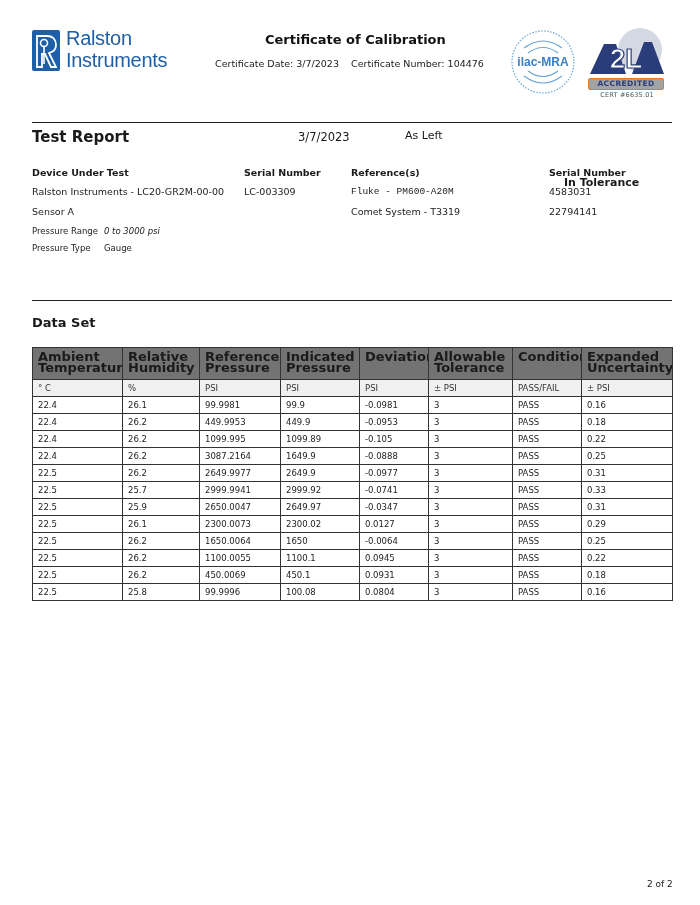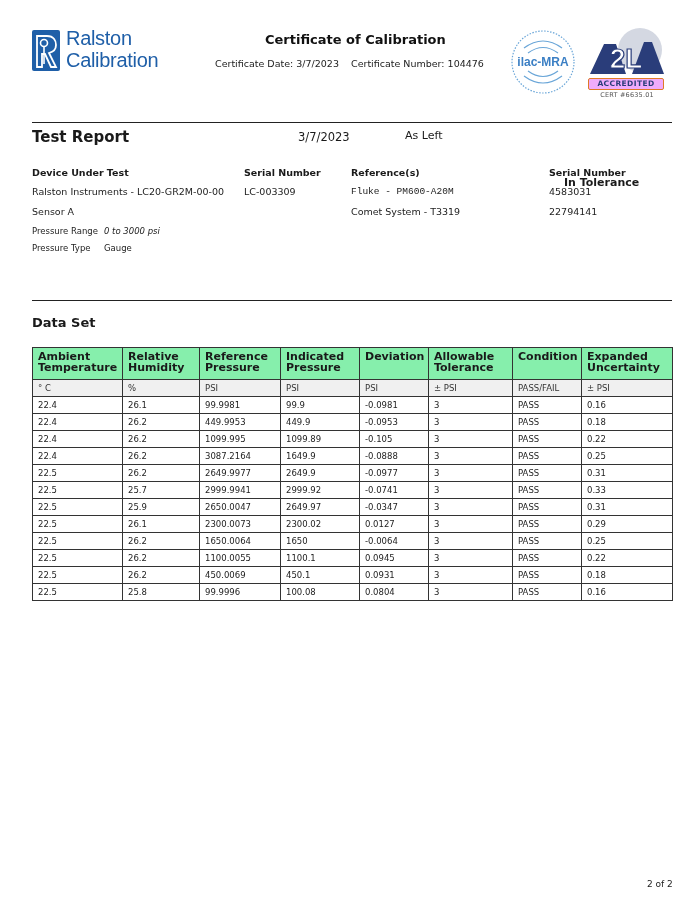--- a/index.html
+++ b/index.html
@@ -15,21 +15,21 @@
   .logo-box svg { display: block; }
   .brand { left: 66px; top: 27px; color: #1f5fa8; font-family: Liberation Sans, sans-serif; font-size: 20px; line-height: 22px; letter-spacing: -0.3px; }
   .cert-title { left: 265px; top: 32px; font-size: 13px; font-weight: bold; color: #111; }
   .cert-date { left: 215px; top: 58px; font-size: 9.5px; color: #222; }
   .cert-num { left: 351px; top: 58px; font-size: 9.5px; color: #222; }
 
   .ilac { left: 510px; top: 26px; width: 66px; height: 72px; }
   .a2la { left: 586px; top: 28px; width: 80px; height: 72px; }
   .accredited-tag {
     left: 588px; top: 78px; width: 74px; height: 10px; border: 1.5px solid #e07a26; border-radius: 2px;
-    background: #f0abfc; color: #2a3d7a; font-size: 7.5px; font-weight: bold; text-align: center; line-height: 10px; letter-spacing: 0.4px;
+    background: #a3a3a3; color: #2a3d7a; font-size: 7.5px; font-weight: bold; text-align: center; line-height: 10px; letter-spacing: 0.4px;
   }
   .cert-no { left: 590px; top: 91px; width: 74px; text-align: center; font-size: 6.5px; color: #555; letter-spacing: 0.2px; }
 
   .hr { height: 1px; background: #222; left: 32px; width: 640px; }
 
   .tr-title { left: 32px; top: 128px; font-size: 15px; font-weight: bold; }
   .tr-date { left: 298px; top: 130px; font-size: 11.5px; }
   .tr-asleft { left: 405px; top: 129px; font-size: 11px; }
   .tr-status { left: 564px; top: 129px; font-size: 11px; font-weight: bold; margin-top: 47px; }
 
@@ -42,42 +42,42 @@
   table.data {
     position: absolute; left: 32px; top: 347px; width: 640px;
     border-collapse: collapse; table-layout: fixed;
     font-size: 8.5px;
   }
   table.data th, table.data td {
     border: 1px solid #333; padding: 0 5px; text-align: left; vertical-align: top;
     white-space: nowrap; overflow: hidden;
   }
   table.data thead tr.h1 th {
-    background: #86efac; font-weight: bold; height: 28px; line-height: 11px; padding-top: 3px; font-size: 11px;
+    background: #737373; font-weight: bold; height: 28px; line-height: 11px; padding-top: 3px; font-size: 13px;
   }
   table.data thead tr.h2 th {
     background: #f0f0f0; font-weight: normal; height: 16px; line-height: 16px; color: #333; padding-top: 0;
   }
   table.data tbody td { height: 16px; line-height: 16px; color: #222; }
 
   .page-num { left: 647px; top: 879px; font-size: 9px; color: #222; }
 </style>
 </head>
 <body>
 
 <div class="abs logo-box">
   <svg width="28" height="41" viewBox="0 0 28 41">
     <path d="M5 37 V6 H15 C22 6 24 11 24 15 C24 19 21 22 17 23 L24 37 H19 L13 24 H10 V37 Z" fill="none" stroke="#fff" stroke-width="1.8"></path>
     <circle cx="12" cy="13" r="3.5" fill="none" stroke="#fff" stroke-width="1.6"></circle>
     <line x1="12" y1="17" x2="12" y2="34" stroke="#fff" stroke-width="1.6"></line>
   </svg>
 </div>
 <div class="abs brand">
   <div>Ralston</div>
-  <div>Calibration</div>
+  <div>Instruments</div>
 </div>
 <div class="abs cert-title">Certificate of Calibration</div>
 <div class="abs cert-date">Certificate Date: 3/7/2023</div>
 <div class="abs cert-num">Certificate Number: 104476</div>
 
 <div class="abs ilac">
   <svg width="66" height="72" viewBox="0 0 66 72">
     <circle cx="33" cy="36" r="31" fill="none" stroke="#6aa6d8" stroke-width="1.2" stroke-dasharray="1.5 1.5"></circle>
     <path d="M14 22 Q33 8 52 22" fill="none" stroke="#6aa6d8" stroke-width="1.2"></path>
     <path d="M18 27 Q33 16 48 27" fill="none" stroke="#6aa6d8" stroke-width="1.2"></path>

